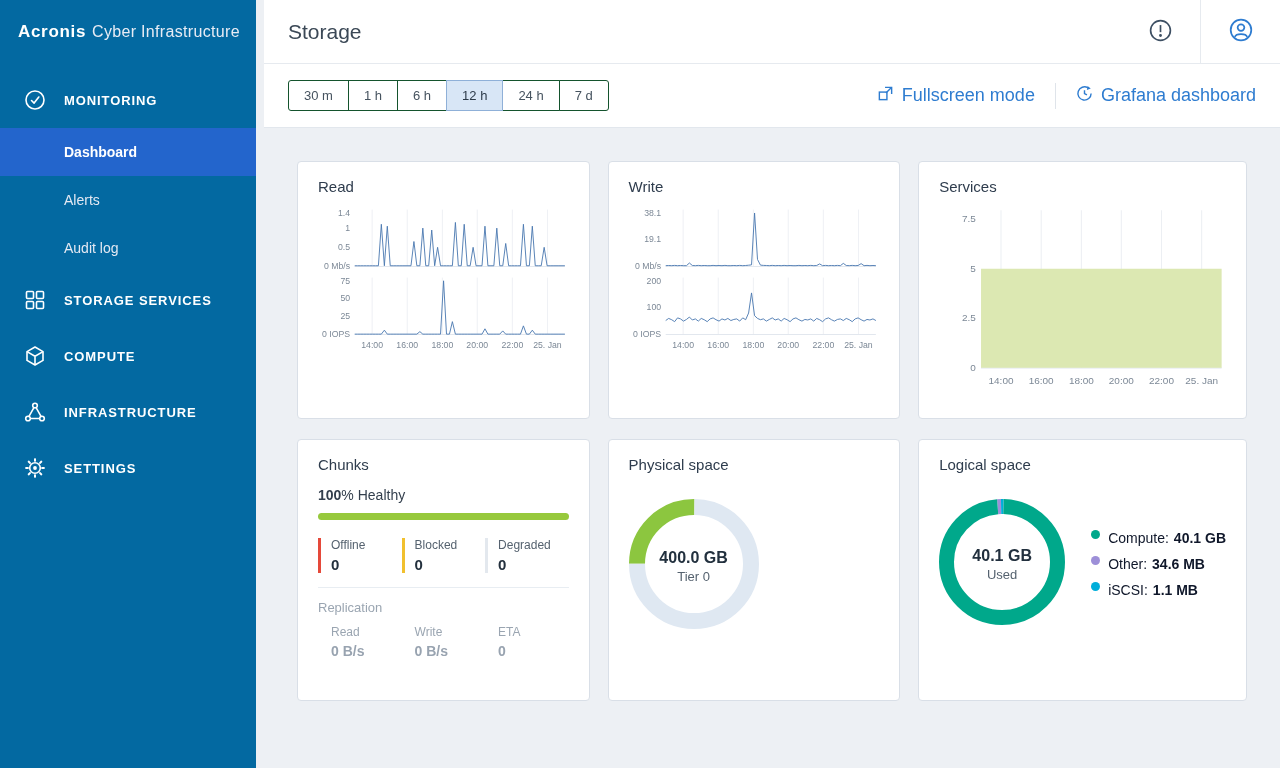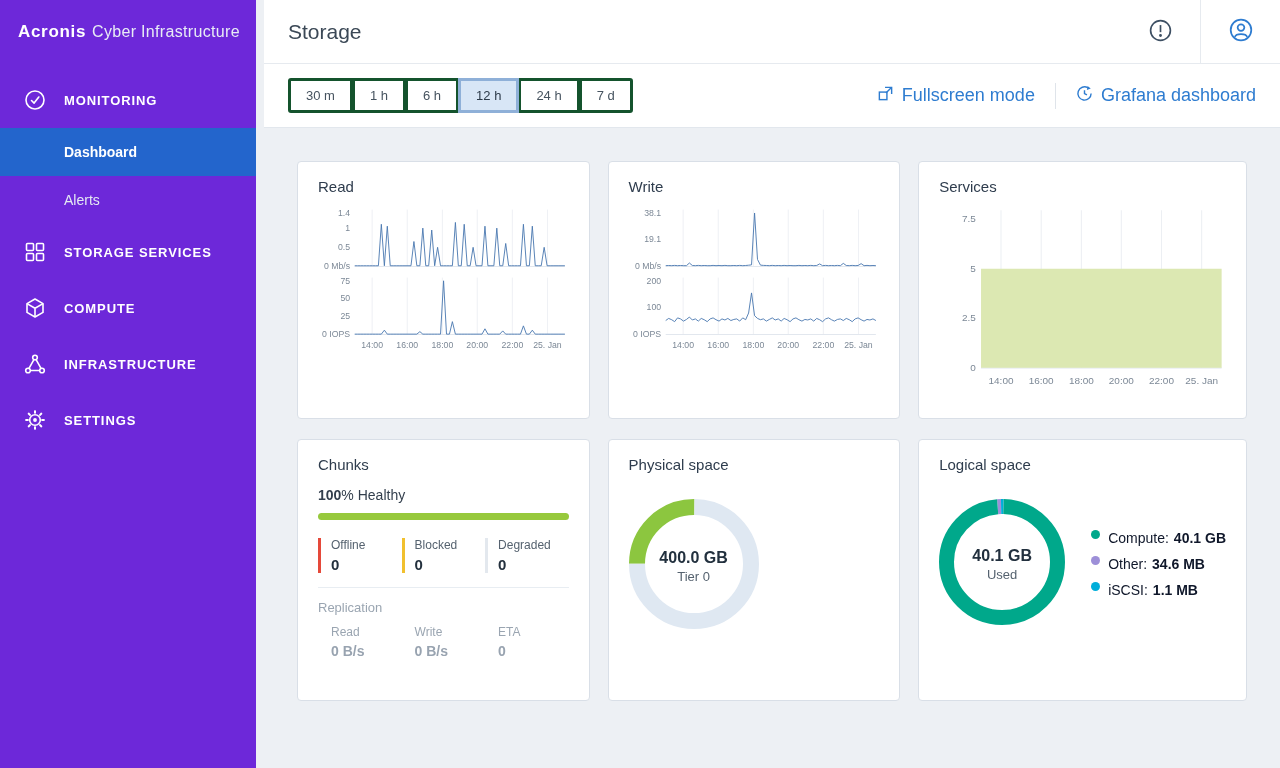--- a/index.html
+++ b/index.html
@@ -1,41 +1,41 @@
 <!DOCTYPE html>
 <html><head>
 <meta charset="utf-8">
 <style>
   * { margin:0; padding:0; box-sizing:border-box; }
   html,body { width:1280px; height:768px; overflow:hidden; font-family:"Liberation Sans", sans-serif; background:#edf0f4; }
   .app { display:flex; width:1280px; height:768px; }
 
   
-  .sidebar { width:256px; background:#6d28d9; color:#fff; flex-shrink:0; display:flex; flex-direction:column; }
+  .sidebar { width:256px; background:#0369a1; color:#fff; flex-shrink:0; display:flex; flex-direction:column; }
   .logo { height:64px; display:flex; align-items:center; padding:0 18px; white-space:nowrap; cursor:pointer; }
   .logo-bold { font-size:17px; font-weight:700; letter-spacing:.04em; margin-right:6px; }
   .logo-light { font-size:16px; font-weight:300; letter-spacing:.02em; color:#e8ecf5; }
   .nav { margin-top:8px; }
   .nav-item { height:56px; display:flex; align-items:center; padding:0 22px; cursor:pointer; }
   .nav-icon { width:26px; height:26px; display:flex; align-items:center; justify-content:center; flex-shrink:0; }
   .nav-label { margin-left:16px; font-size:13px; font-weight:600; letter-spacing:.07em; }
   .sub-item { height:48px; display:flex; align-items:center; padding-left:64px; font-size:14px; color:#e4e9f3; cursor:pointer; }
   .sub-item.active { background:#2365cc; color:#fff;font-weight:bold; }
 
   
   .main { flex:1; display:flex; flex-direction:column; min-width:0;margin-left:8px; }
   .header { height:64px; background:#fff; display:flex; align-items:center; padding:0 0 0 24px; border-bottom:1px solid #e6eaef; }
   .page-title { font-size:21px; color:#3b4856; font-weight:400; flex:1; }
   .header-actions { display:flex; align-items:stretch; height:64px; }
   .icon-btn { width:80px; display:flex; align-items:center; justify-content:center; cursor:pointer; background:none; border:none; }
   .icon-btn + .icon-btn { border-left:1px solid #e6eaef; }
 
   .toolbar { height:64px; background:#fff; display:flex; align-items:center; padding:0 24px; border-bottom:1px solid #e2e7ed; }
   .ranges { display:flex; }
-  .tr-btn { position:relative; padding:7px 15px; font-size:13px; color:#46535f; background:#fff; border:3px solid #14532d; margin-left:-1px; cursor:pointer; font-family:inherit; }
+  .tr-btn { position:relative; padding:7px 15px; font-size:13px; color:#46535f; background:#fff; border:1px solid #14532d; margin-left:-1px; cursor:pointer; font-family:inherit; }
   .tr-btn:first-child { margin-left:0; border-radius:3px 0 0 3px; }
   .tr-btn:last-child { border-radius:0 3px 3px 0; }
   .tr-btn.selected { background:#d8e6f6; border-color:#8fb0d8; color:#2c3a49; z-index:2; }
   .toolbar-right { margin-left:auto; display:flex; align-items:center; }
   .tool-link { display:flex; align-items:center; gap:8px; color:#2e7cd0; font-size:18px; cursor:pointer; background:none; border:none; font-family:inherit; }
   .toolbar-divider { width:1px; height:26px; background:#dfe4ea; margin:0 20px; }
 
   .content { flex:1; padding:33px; display:grid; grid-template-columns:repeat(3,1fr); grid-auto-rows:min-content; gap:20px 18px; overflow:auto; }
   .card { background:#fff; border:1px solid #d9dfe7; border-radius:4px; padding:16px 20px; }
   .card.h1 { height:258px; }
@@ -87,20 +87,21 @@
         <span class="nav-icon">
           <svg viewBox="0 0 24 24" width="24" height="24" fill="none" stroke="#fff" stroke-width="1.6">
               <circle cx="12" cy="12" r="9"></circle>
               <path d="M8.5 12.5 l2.6 2.6 L15.8 9" stroke-linecap="round" stroke-linejoin="round"></path>
             </svg>
         </span>
         <span class="nav-label">MONITORING</span>
       </div>
       <div class="sub-item active">Dashboard</div>
       <div class="sub-item">Alerts</div>
+      <div class="sub-item">Audit log</div>
 
       <div class="nav-item">
         <span class="nav-icon">
           <svg viewBox="0 0 24 24" width="24" height="24" fill="none" stroke="#fff" stroke-width="1.6">
               <rect x="3.5" y="3.5" width="7" height="7" rx="1"></rect>
               <rect x="13.5" y="3.5" width="7" height="7" rx="1"></rect>
               <rect x="3.5" y="13.5" width="7" height="7" rx="1"></rect>
               <rect x="13.5" y="13.5" width="7" height="7" rx="1"></rect>
             </svg>
         </span>

